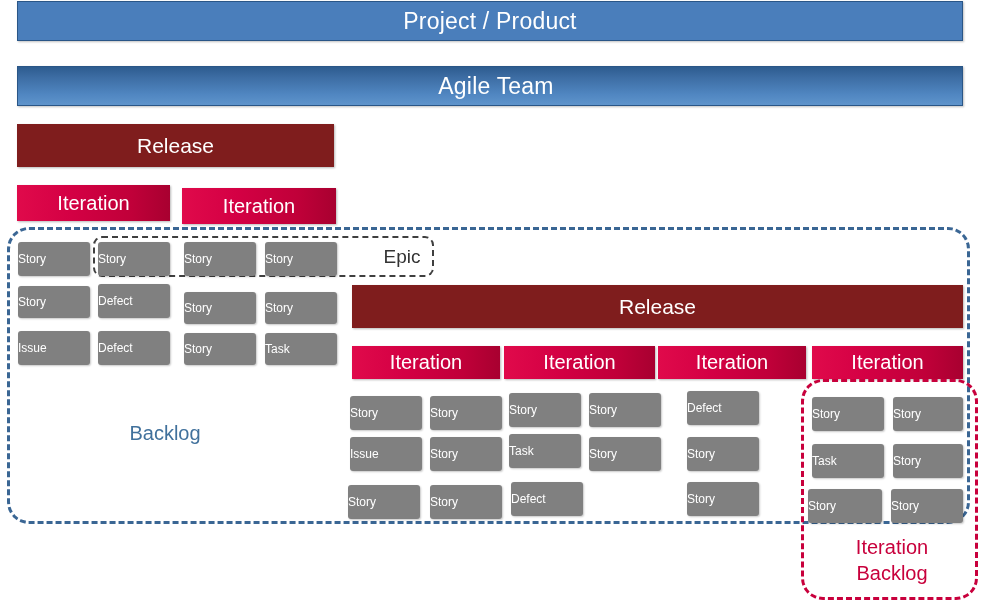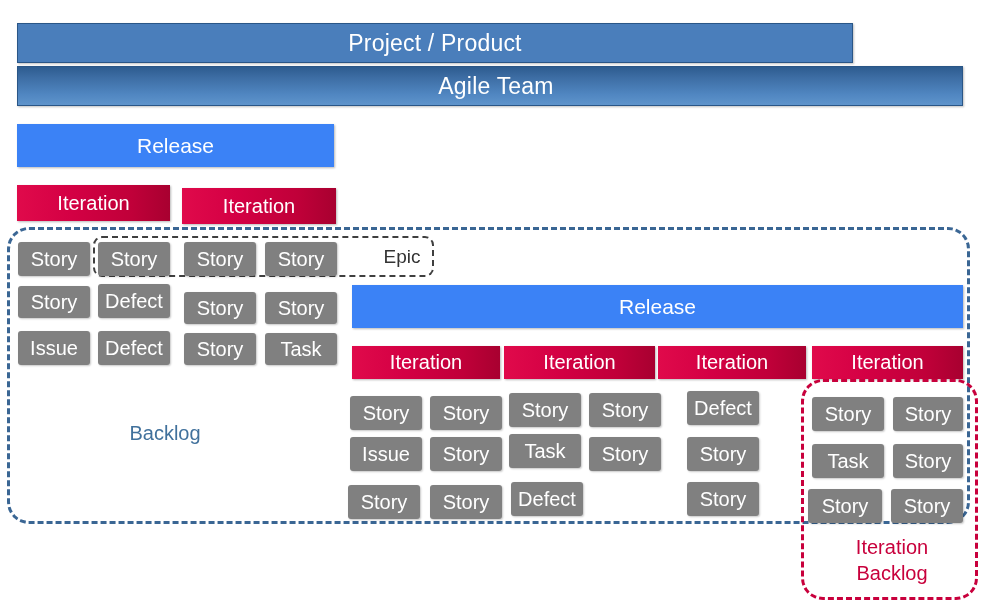--- a/index.html
+++ b/index.html
@@ -39,40 +39,39 @@
 
   
   .bar-red {
     position: absolute;
     box-sizing: border-box;
     display: flex;
     align-items: center;
     justify-content: center;
     color: #ffffff;
     font-size: 21px;
-    background: #3b82f6;
+    background: #7f1d1d;
     box-shadow: 1px 1px 2px rgba(0,0,0,0.28);
   }
   .bar-red.grad {
     background: linear-gradient(to right, #e00a4b 0%, #d40044 35%, #c00039 75%, #a80030 100%);
   }
   .bar-red.iter {
     font-size: 20px;
   }
 
   
   .item {
     position: absolute;
     box-sizing: border-box;
     display: flex;
     align-items: center;
-    justify-content: center;
     background: #808080;
     color: #ffffff;
-    font-size: 20px;
+    font-size: 12px;
     border-radius: 3px;
     box-shadow: 1px 1px 2px rgba(0,0,0,0.22);
   }
 
   
   .dash-box {
     position: absolute;
     box-sizing: border-box;
     border-radius: 22px;
   }
@@ -104,21 +103,21 @@
   .label-dark {
     color: #333333;
     font-size: 19px;
   }
 </style>
 </head>
 <body>
 
 <div id="canvas">
 
-  <div class="bar-blue" style="left:17px; top:23px; width:836px; height:40px;">
+  <div class="bar-blue" style="left:17px; top:1px; width:946px; height:40px;">
     <span>Project / Product</span>
   </div>
 
   <div class="bar-blue grad" style="left:17px; top:66px; width:946px; height:40px;padding-left:12px;">
     <span>Agile Team</span>
   </div>
 
   <div class="bar-red" style="left:17px; top:124px; width:317px; height:43px;">
     <span>Release</span>
   </div>

